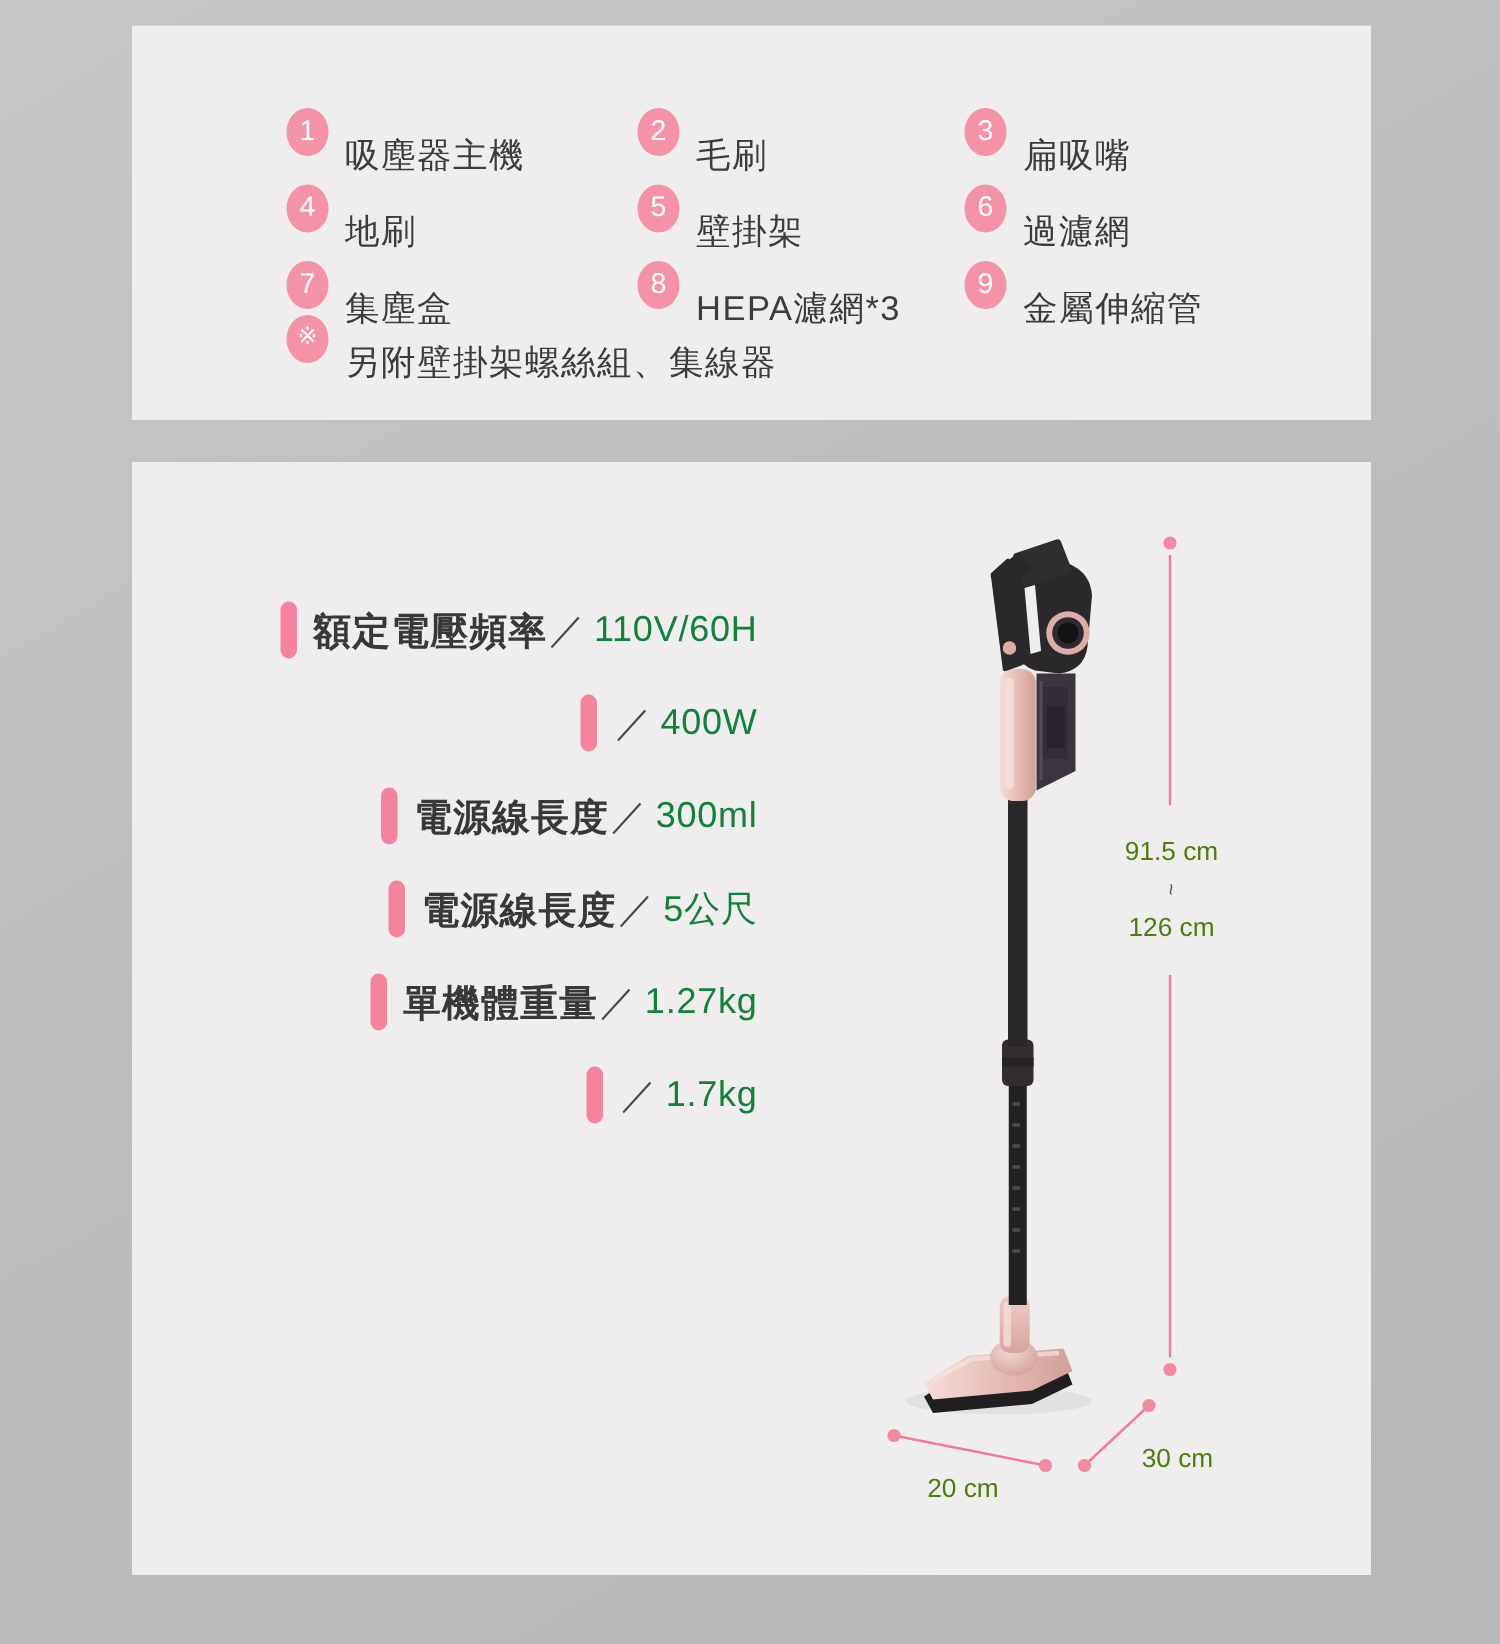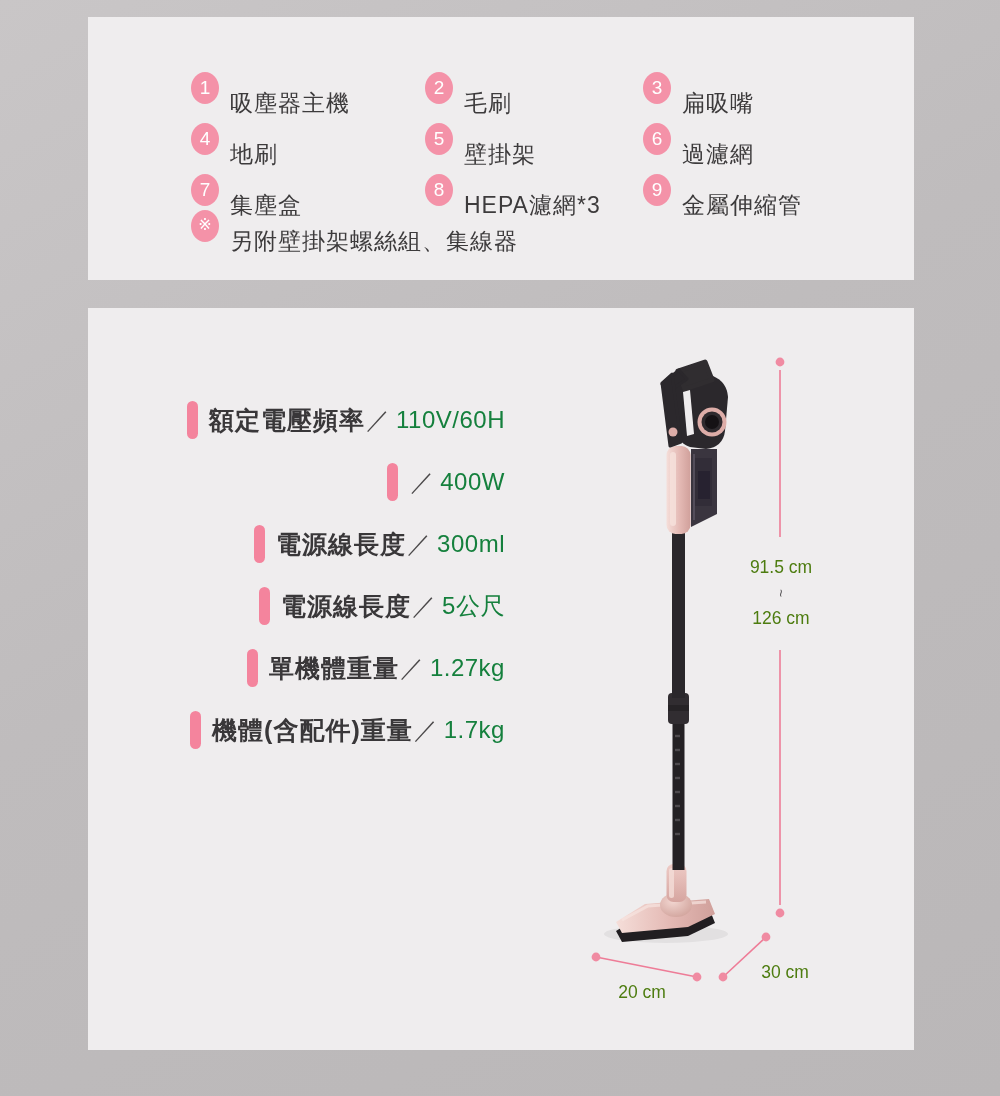--- a/index.html
+++ b/index.html
@@ -148,21 +148,20 @@
         <span class="spec-value">5公尺</span>
       </div>
       <div class="spec-row">
         <span class="spec-bar"></span>
         <span class="spec-label">單機體重量</span>
         <span class="spec-slash">／</span>
         <span class="spec-value">1.27kg</span>
       </div>
       <div class="spec-row">
         <span class="spec-bar"></span>
-        <span class="spec-label">機體(含配件)重量</span>
         <span class="spec-slash">／</span>
         <span class="spec-value">1.7kg</span>
       </div>
     </div>
 
     <svg class="art" viewBox="0 0 826 742">
       <defs>
         <linearGradient id="roseH" x1="0" y1="0" x2="1" y2="0">
           <stop offset="0" stop-color="#f5ded9"></stop>
             <stop offset=".55" stop-color="#e4b9b4"></stop>

